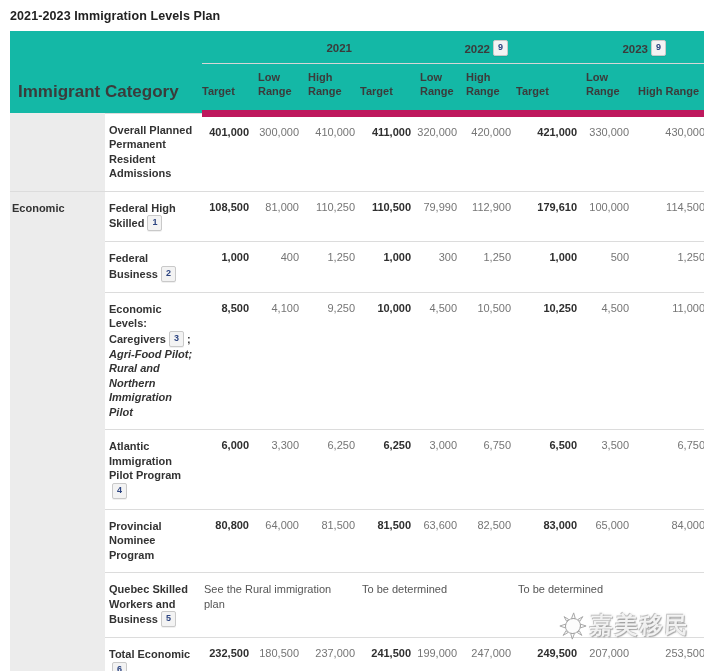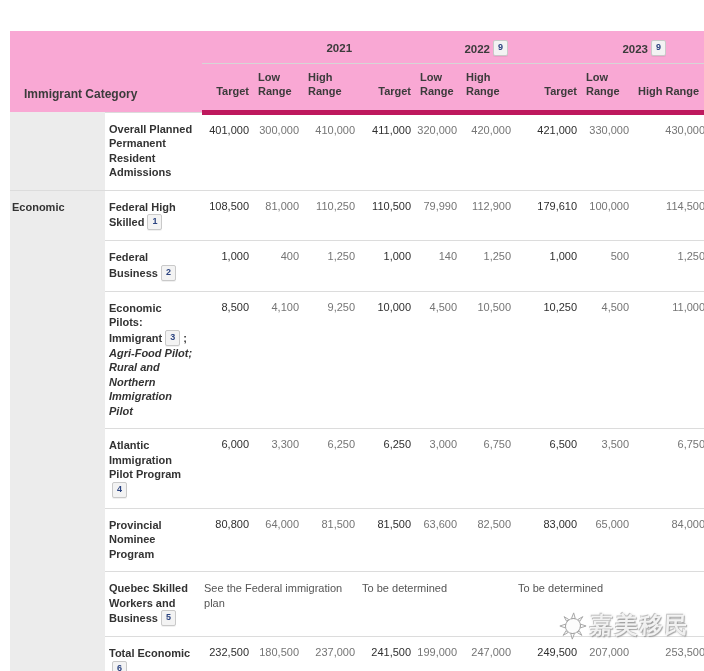--- a/index.html
+++ b/index.html
@@ -1,51 +1,52 @@
 <!DOCTYPE html>
 <html><head>
 <meta charset="utf-8">
 <style>
   * { box-sizing: border-box; }
   body { margin: 0; background: #fff; font-family: "Liberation Sans", sans-serif; }
   .page { position: relative; width: 704px; height: 671px; background: #fff; overflow: hidden; }
   .title { font-size: 12.5px; font-weight: bold; color: #222; margin: 0; padding: 9px 0 0 10px; letter-spacing: 0.1px; }
   .tablewrap { position: absolute; left: 10px; top: 31px; width: 694px; overflow: hidden; }
   table { border-collapse: collapse; table-layout: fixed; width: 700px; font-size: 11px; color: #333; border-bottom: 1px solid #dcdcdc; }
-  thead th { background: #f9a8d4; font-weight: bold; color: #3b3b3b; }
-  th.corner { text-align: left; vertical-align: bottom; padding: 6px 6px 11px 14px; font-size: 12px; }
+  thead th { background: #14b8a6; font-weight: bold; color: #3b3b3b; }
+  th.corner { text-align: left; vertical-align: bottom; padding: 6px 6px 11px 8px; font-size: 17px; }
   th.year { text-align: right; vertical-align: middle; padding: 9px 8px 7px 0; border-bottom: 1px solid #d6d6d6; font-size: 11.5px; }
   th.year.y2023 { padding-right: 44px; }
-  tr.sub th { vertical-align: bottom; padding: 6px 5px 11px 0; border-bottom: 5px solid #be185d; line-height: 1.3; margin-top: 38px; }
-  tr.sub th.t { text-align: right; }
+  tr.sub th { vertical-align: bottom; padding: 6px 5px 11px 0; border-bottom: 7px solid #be185d; line-height: 1.3; margin-top: 38px; }
+  tr.sub th.t { text-align: left; }
   tr.sub th.r { text-align: left; padding-left: 4px; width: auto; }
   tbody td, tbody th { border-top: 1px solid #dcdcdc; vertical-align: top; }
   tbody th.group { background: #ececec; text-align: left; padding: 10px 4px 0 2px; font-weight: bold; color: #333; }
   tbody th.group.empty { border-top: none; }
   td.cat { padding: 9px 6px 10px 4px; font-weight: bold; line-height: 1.32; color: #333; margin-left: 24px; }
   td.cat .ital { font-style: italic; }
   td.num { text-align: right; padding: 9px 5px 0 0; white-space: nowrap; }
-  td.num.target { font-weight: normal; color: #2f2f2f; }
+  td.num.target { font-weight: bold; color: #2f2f2f; }
   td.num.range { color: #757575; }
   td.span-text { color: #555; padding: 9px 8px 0 2px; text-align: left; line-height: 1.35; }
   .fn { display: inline-block; background: #f3f3f3; border: 1px solid #c9c9c9; border-radius: 2px;
         color: #2b4380; font-size: 9px; font-weight: bold; line-height: 1; padding: 2px 4px 3px;
         vertical-align: 2px; margin-left: 3px; box-shadow: 0 1px 0 rgba(0,0,0,0.06); cursor: pointer; }
   th.year .fn { vertical-align: 3px; }
   .watermark { position: absolute; left: 558px; top: 610px; display: flex; align-items: center;
         font-weight: bold; font-size: 23px; letter-spacing: 2px; white-space: nowrap; pointer-events: none;
         color: rgba(252,252,252,0.88);
         text-shadow: -1px -1px 0 rgba(150,150,150,0.55), 1px 1px 1px rgba(125,125,125,0.65), 0 0 3px rgba(160,160,160,0.45);
         transform: skewX(-3deg); }
   .watermark svg { margin-right: 2px; opacity: 0.9; }
 </style>
 </head>
 <body>
 
 <div class="page">
+  <p class="title">2021-2023 Immigration Levels Plan</p>
 
   <div class="tablewrap">
     <table>
       <colgroup>
         <col style="width:95px">
           <col style="width:97px">
         <col style="width:52px">
           <col style="width:50px">
           <col style="width:56px">
         <col style="width:56px">
@@ -100,28 +101,28 @@
             <td class="num target">179,610</td>
             <td class="num range">100,000</td>
             <td class="num range">114,500</td>
           </tr>
           <tr>
             <td class="cat"><span>Federal Business</span><span class="fn">2</span></td>
             <td class="num target">1,000</td>
             <td class="num range">400</td>
             <td class="num range">1,250</td>
             <td class="num target">1,000</td>
-            <td class="num range">140</td>
+            <td class="num range">300</td>
             <td class="num range">1,250</td>
             <td class="num target">1,000</td>
             <td class="num range">500</td>
             <td class="num range">1,250</td>
           </tr>
           <tr>
-            <td class="cat"><span>Economic Pilots: Immigrant</span><span class="fn">3</span> ; <span class="ital">Agri-Food Pilot; Rural and Northern Immigration Pilot</span></td>
+            <td class="cat"><span>Economic Levels: Caregivers</span><span class="fn">3</span> ; <span class="ital">Agri-Food Pilot; Rural and Northern Immigration Pilot</span></td>
             <td class="num target">8,500</td>
             <td class="num range">4,100</td>
             <td class="num range">9,250</td>
             <td class="num target">10,000</td>
             <td class="num range">4,500</td>
             <td class="num range">10,500</td>
             <td class="num target">10,250</td>
             <td class="num range">4,500</td>
             <td class="num range">11,000</td>
           </tr>
@@ -144,21 +145,21 @@
             <td class="num range">81,500</td>
             <td class="num target">81,500</td>
             <td class="num range">63,600</td>
             <td class="num range">82,500</td>
             <td class="num target">83,000</td>
             <td class="num range">65,000</td>
             <td class="num range">84,000</td>
           </tr>
           <tr>
             <td class="cat"><span>Quebec Skilled Workers and Business</span><span class="fn">5</span></td>
-            <td class="span-text" colspan="3">See the Federal immigration plan</td>
+            <td class="span-text" colspan="3">See the Rural immigration plan</td>
             <td class="span-text" colspan="3">To be determined</td>
             <td class="span-text" colspan="3">To be determined</td>
           </tr>
           <tr>
             <td class="cat"><span>Total Economic</span><span class="fn">6</span></td>
             <td class="num target">232,500</td>
             <td class="num range">180,500</td>
             <td class="num range">237,000</td>
             <td class="num target">241,500</td>
             <td class="num range">199,000</td>

